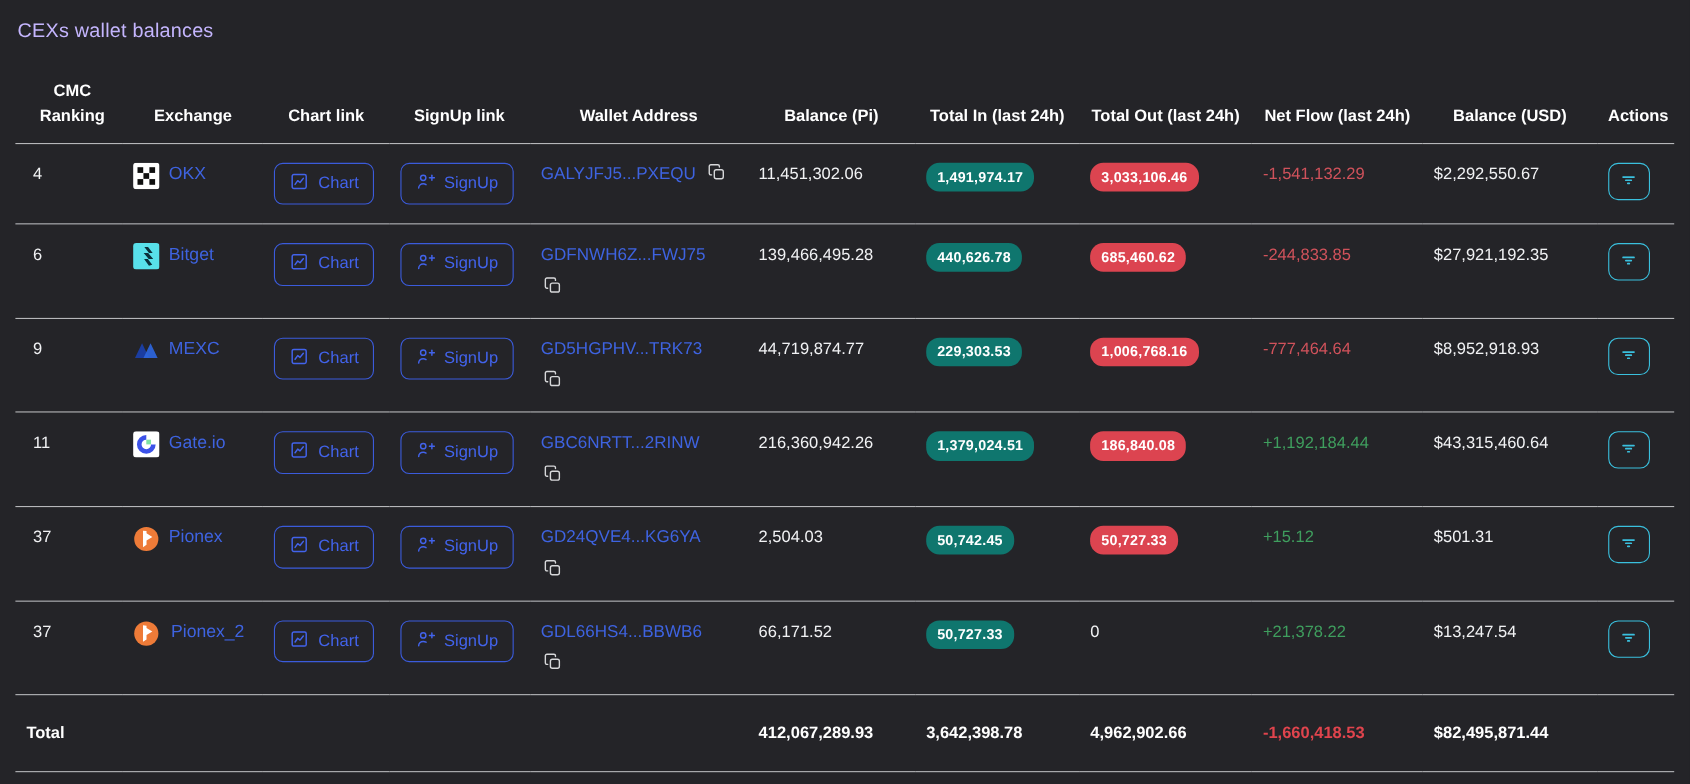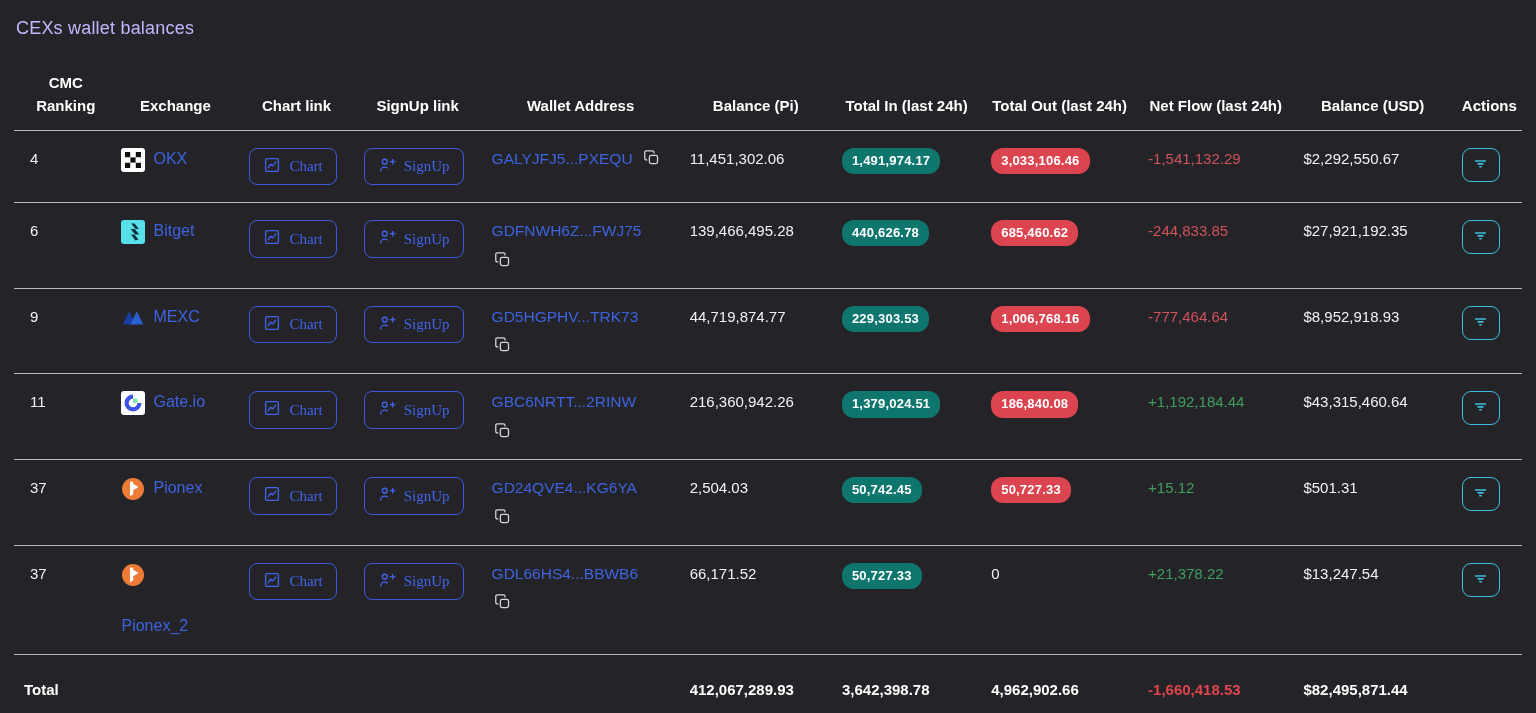--- a/index.html
+++ b/index.html
@@ -40,36 +40,36 @@
   th:first-child, td:first-child { padding-left:16px; }
   td {
     vertical-align:top;
     padding:17px 10px 17px 10px;
     border-bottom:1px solid #b6b7ba;
     line-height:1.4;
   }
   .rank { color:#f1f2f4; }
   
   .exchange { display:flex; align-items:flex-start; gap:8px; }
-  .exchange.stacked { flex-direction:column; align-items:flex-start; gap:28px; }
+  .exchange.stacked { flex-direction:row; align-items:flex-start; gap:10px; }
   .exchange a {
     color:#3e63e0; text-decoration:none; font-size:16px;
   }
   .logo { display:inline-flex; width:24px; height:24px; flex:0 0 auto; }
   .logo svg { width:100%; height:100%; }
   
   .btn {
     display:inline-flex; align-items:center; gap:8px;
     border:1px solid #3b5bdb;
     color:#4263eb;
     background:transparent;
     border-radius:8px;
     padding:7px 13px;
     font-size:15px;
-    font-family:Liberation Serif, serif;
+    font-family:Liberation Sans, sans-serif;
     cursor:pointer;
     line-height:1.1;
   }
   .btn svg { stroke:#4263eb; }
   
   .wallet-link { color:#3e63e0; text-decoration:none; font-size:15.5px; }
   .copy-btn {
     display:inline-flex; color:#d7d8da; cursor:pointer;
     vertical-align:-2px; margin-left:6px;
   }

